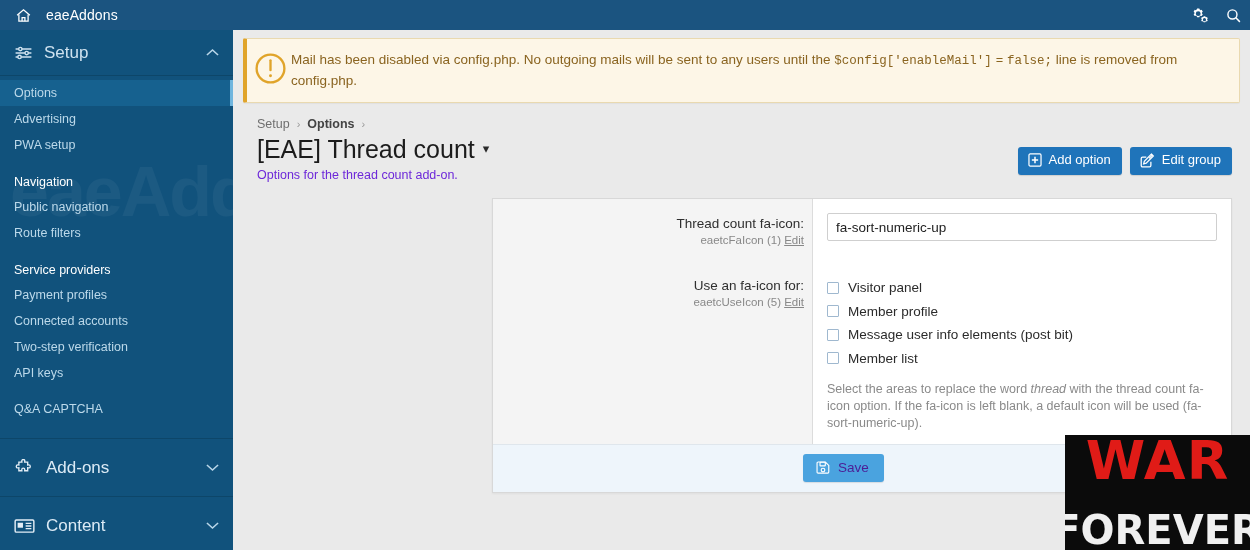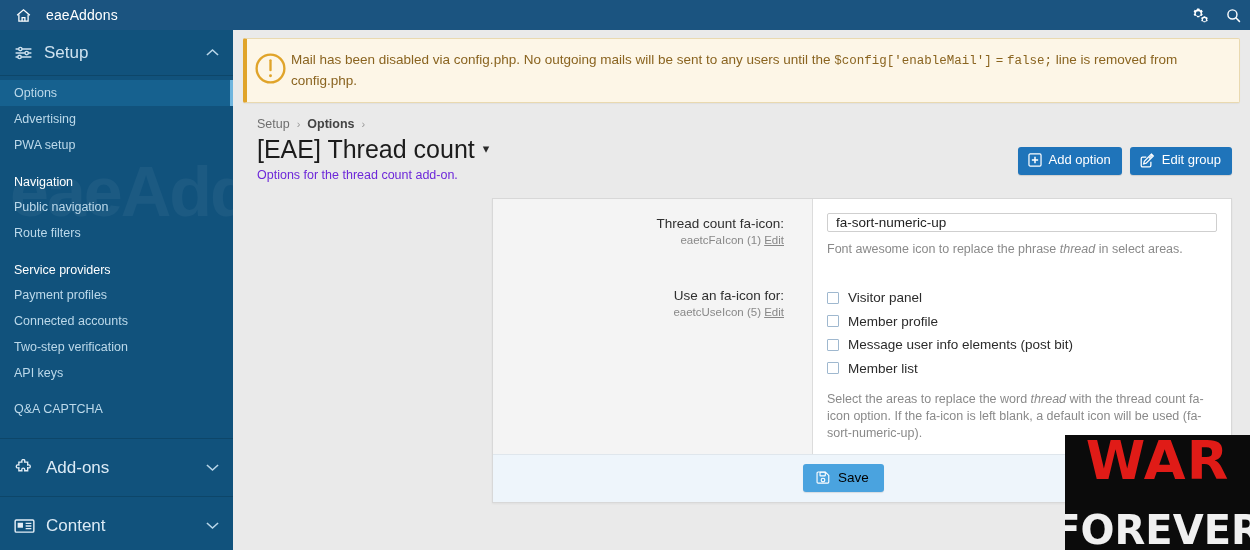--- a/index.html
+++ b/index.html
@@ -122,51 +122,51 @@
   .panel {
     margin: 16px 18px 0 259px;
     background: #fff; border: 1px solid #d8d8d8;
     box-shadow: 0 1px 2px rgba(0,0,0,.05);
   }
   .panel-inner { display: block; }
   .frow { display: flex; align-items: flex-start; }
   .frow .fl {
     width: 320px; flex: 0 0 320px;
     background: #f4f4f4; border-right: 1px solid #dcdcdc;
-    text-align: right; padding: 17px 28px 10px 12px;
+    text-align: right; padding: 17px 8px 10px 12px;
     align-self: stretch;
   }
   .frow .fl .ll { font-size: 13.5px; color: #2f2f2f; }
   .frow .fl .sl { font-size: 11.5px; color: #888; margin-top: 3px; }
   .frow .fl .sl a { color: #888; text-decoration: underline; text-align: right; }
   .frow .fr { flex: 1 1 auto; padding: 14px 14px 8px 14px; }
 
   .textinput {
     width: 100%; height: 19px;
     border: 1px solid #cfcfcf; border-radius: 2px;
     font-size: 13.5px; font-family: inherit; color: #222;
-    padding: 4px 8px; background: #fff;
+    padding: 13px 8px; background: #fff;
   }
   .expl { font-size: 12.5px; color: #8a8a8a; margin-top: 9px; line-height: 17px; }
   .expl em { font-style: italic; }
 
   .cblist { margin-top: 1px; }
   .cbrow { display: flex; align-items: center; height: 23.5px; gap: 9px; }
   .cbbox {
     width: 12px; height: 12px; border: 1px solid #9fb8cf; background: #fff; border-radius: 1px; flex: 0 0 12px;
   }
   .cblabel { font-size: 13.5px; color: #2b2b2b; }
 
   .panel-foot {
     background: #eef5fb; border-top: 1px solid #dfe6ec;
     padding: 9px 10px 10px 10px;
     display: flex; justify-content: flex-start;
   }
   .savebtn {
-    background: #4aa3df; color: #000000; border: none; border-radius: 3px;
+    background: #4aa3df; color: #4c1d95; border: none; border-radius: 3px;
     font-size: 13.5px; font-family: inherit; padding: 6px 15px 7px 13px;
     display: inline-flex; align-items: center; gap: 8px; line-height: 15px;
     margin-left: 300px;
     box-shadow: 0 1px 1px rgba(0,0,0,.1);
   }
 
   
   .overlay {
     position: absolute; right: 0; bottom: 0;
     width: 185px; height: 115px;
@@ -366,21 +366,20 @@
           <div class="frow">
             <div class="fl">
               <div class="ll">Thread count fa-icon:</div>
               <div class="sl">
                 <span>eaetcFaIcon (1)</span>
                 <a href="#">Edit</a>
               </div>
             </div>
             <div class="fr">
               <input class="textinput" type="text" value="fa-sort-numeric-up" style="">
-              <div class="expl"><span>Font awesome icon to replace the phrase </span><em>thread</em><span> in select areas.</span></div>
             </div>
           </div>
 
           <div class="frow">
             <div class="fl" style="padding-top:22px;">
               <div class="ll">Use an fa-icon for:</div>
               <div class="sl">
                 <span>eaetcUseIcon (5)</span>
                 <a href="#">Edit</a>
               </div>

